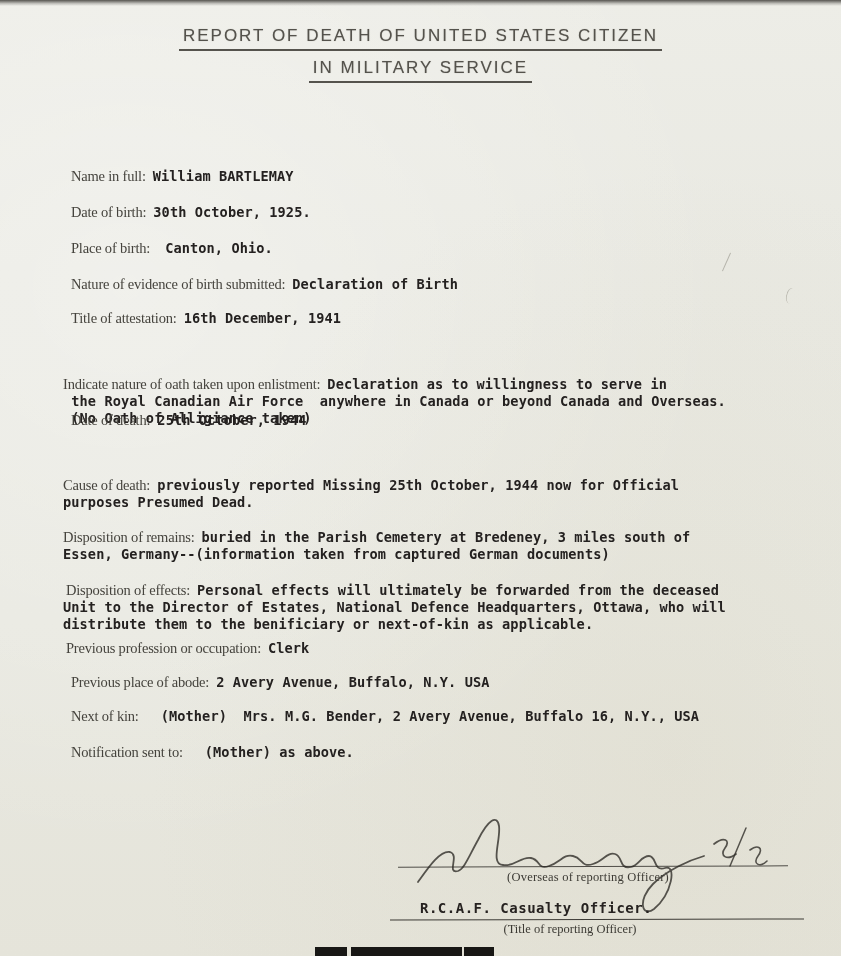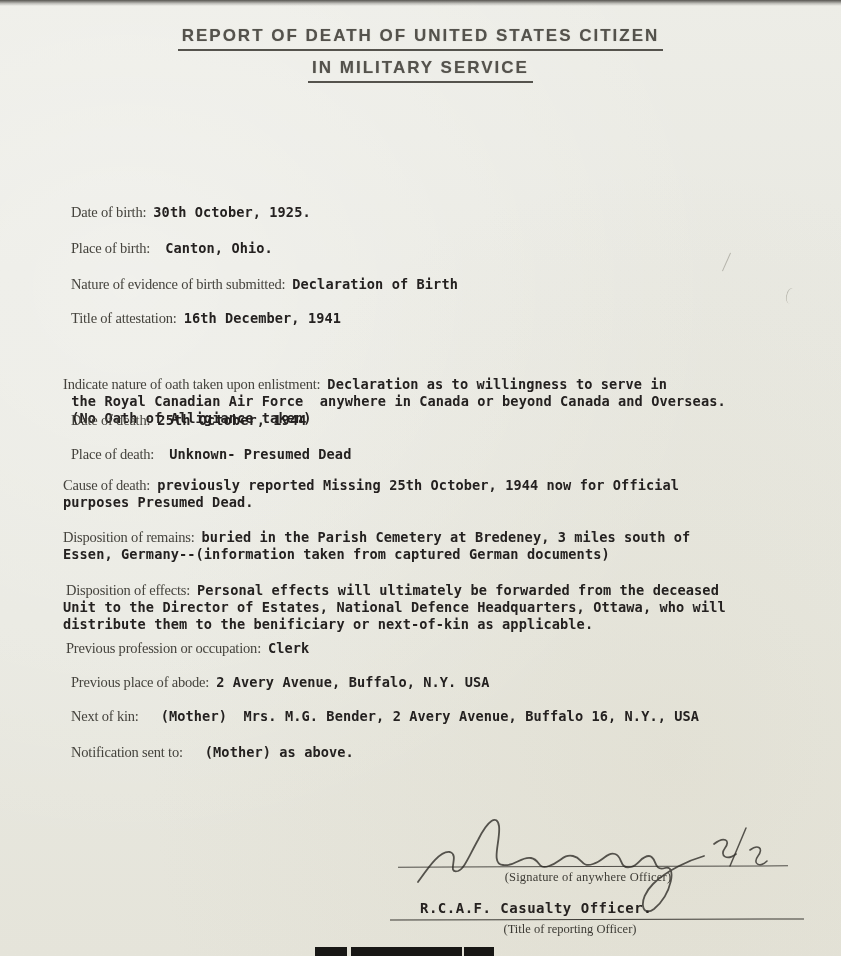--- a/index.html
+++ b/index.html
@@ -20,21 +20,21 @@
   
   .scan-edge-top {
     position: absolute; top: 0; left: 0; width: 100%; height: 6px;
     background: linear-gradient(180deg, rgba(60,58,54,0.85), rgba(60,58,54,0.25) 60%, rgba(60,58,54,0));
   }
   .title-block { position: absolute; top: 26px; left: 0; width: 100%; text-align: center; }
   .doc-title {
     display: inline-block;
     font-family: "Liberation Sans", sans-serif;
     font-size: 17px;
-    font-weight: 700;
+    font-weight: 400;
     letter-spacing: 2px;
     color: #54524c;
     border-bottom: 2px solid #55534d;
     padding: 0 4px 3px 4px;
     text-shadow: 0 0 1px rgba(84,82,76,0.4);
   }
   .doc-title.line2 { margin-top: 7px; }
   .row {
     position: absolute;
     left: 63px;
@@ -122,49 +122,49 @@
 <body>
 
 <div class="page">
   <div class="scan-edge-top"></div>
 
   <div class="title-block">
     <div><span class="doc-title">REPORT OF DEATH OF UNITED STATES CITIZEN</span></div>
     <div><span class="doc-title line2">IN MILITARY SERVICE</span></div>
   </div>
 
+  <div class="row r0"><span class="field-label">Name in full:</span><span class="field-value">William BARTLEMAY</span></div>
   <div class="row r1"><span class="field-label">Date of birth:</span><span class="field-value">30th October, 1925.</span></div>
   <div class="row r3"><span class="field-label">Nature of evidence of birth submitted:</span><span class="field-value">Declaration of Birth</span></div>
   <div class="row r2 gap-md"><span class="field-label">Place of birth:</span><span class="field-value">Canton, Ohio.</span></div>
   <div class="row r4"><span class="field-label">Title of attestation:</span><span class="field-value">16th December, 1941</span></div>
   <div class="row r5 m0"><span class="field-label">Indicate nature of oath taken upon enlistment:</span><span class="field-value">Declaration as to willingness to serve in
  the Royal Canadian Air Force  anywhere in Canada or beyond Canada and Overseas.
  (No Oath of Alligiance taken)</span></div>
   <div class="row r6"><span class="field-label">Date of death:</span><span class="field-value">25th October, 1944</span></div>
-  <div class="row r7 gap-md"><span class="field-label">Place of death:</span><span class="field-value">Unknown- Presumed Dead</span></div>
   <div class="row r8 m0"><span class="field-label">Cause of death:</span><span class="field-value">previously reported Missing 25th October, 1944 now for Official
 purposes Presumed Dead.</span></div>
   <div class="row r9 m0"><span class="field-label">Disposition of remains:</span><span class="field-value">buried in the Parish Cemetery at Bredeney, 3 miles south of
 Essen, Germany--(information taken from captured German documents)</span></div>
   <div class="row r10 m3"><span class="field-label">Disposition of effects:</span><span class="field-value">Personal effects will ultimately be forwarded from the deceased
 Unit to the Director of Estates, National Defence Headquarters, Ottawa, who will
 distribute them to the benificiary or next-of-kin as applicable.</span></div>
   <div class="row r11 m3"><span class="field-label">Previous profession or occupation:</span><span class="field-value">Clerk</span></div>
   <div class="row r12"><span class="field-label">Previous place of abode:</span><span class="field-value">2 Avery Avenue, Buffalo, N.Y. USA</span></div>
   <div class="row r13 gap-lg"><span class="field-label">Next of kin:</span><span class="field-value">(Mother)  Mrs. M.G. Bender, 2 Avery Avenue, Buffalo 16, N.Y., USA</span></div>
   <div class="row r14 gap-lg"><span class="field-label">Notification sent to:</span><span class="field-value">(Mother) as above.</span></div>
 
   <svg class="signature-svg" viewBox="0 0 400 112" fill="none">
     <path d="M 18 70 C 28 56 40 38 50 40 C 60 43 46 62 58 59 C 64 57 68 46 78 28 C 88 8 97 2 99 14 C 101 28 90 52 103 53 C 115 55 121 44 131 46 C 141 48 137 58 149 54 C 161 50 163 42 173 44 C 183 46 181 56 193 52 C 203 49 207 40 215 42 C 223 44 219 58 231 55 C 239 53 241 44 249 44 C 257 44 253 60 265 56 C 277 52 272 82 254 97 C 242 106 237 88 253 72 C 267 58 290 48 304 44" stroke="#35322d" stroke-width="1.8" stroke-linecap="round" opacity="0.82"></path>
     <path d="M 314 32 C 324 24 331 28 325 36 C 319 44 327 49 336 42" stroke="#35322d" stroke-width="1.7" stroke-linecap="round" opacity="0.82"></path>
     <path d="M 346 16 L 330 54" stroke="#35322d" stroke-width="1.5" stroke-linecap="round" opacity="0.82"></path>
     <path d="M 350 38 C 358 32 364 36 358 44 C 352 52 360 56 367 49" stroke="#35322d" stroke-width="1.6" stroke-linecap="round" opacity="0.82"></path>
   </svg>
   <div class="sig-line"></div>
-  <div class="sig-caption">(Signature of anywhere Officer)</div>
+  <div class="sig-caption">(Overseas of reporting Officer)</div>
 
   <div class="officer-title">R.C.A.F. Casualty Officer.</div>
   <div class="title-line"></div>
   <div class="title-caption">(Title of reporting Officer)</div>
 
   <div class="scratch1"></div>
   <div class="scratch2"></div>
   <div class="bar bar1"></div>
   <div class="bar bar2"></div>
   <div class="bar bar3"></div>

